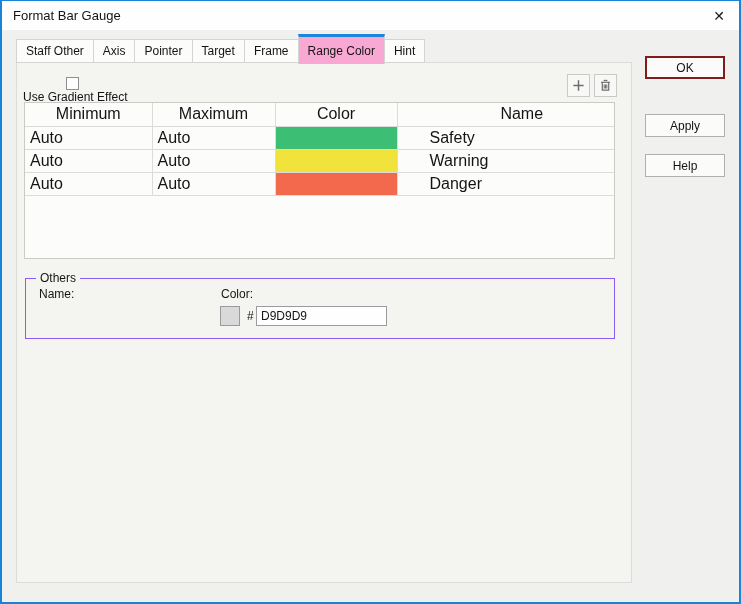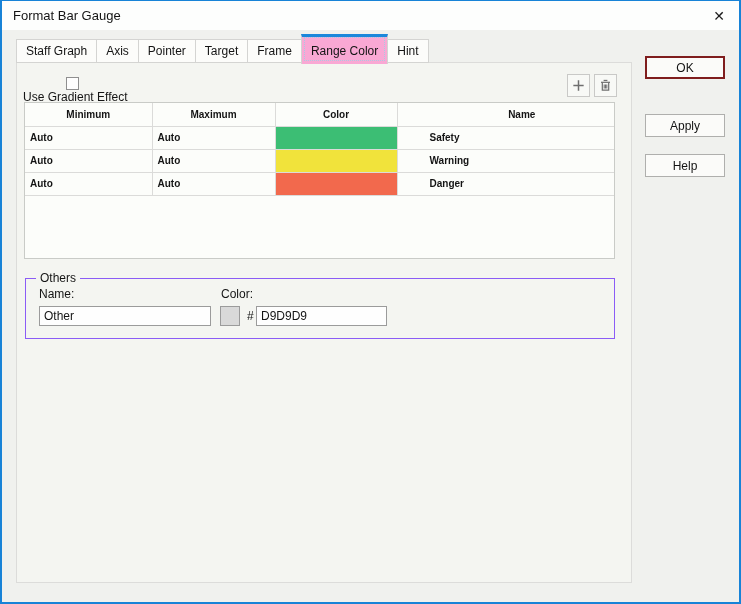--- a/index.html
+++ b/index.html
@@ -63,22 +63,22 @@
   .icon-btn.add { left:550px; }
   .icon-btn.del { left:577px; }
 
   
   .tablebox {
     position:absolute; left:7px; top:39px; width:591px; height:157px;
     background:#FCFDFA; border:1px solid #C9CBC7;
   }
   table.range { border-collapse:collapse; table-layout:fixed; width:589px; }
   table.range th, table.range td {
-    border:1px solid #DBDBD9; border-top:none; font-weight:bold;
-    font-size:10px; height:23px; overflow:hidden; white-space:nowrap;margin-top:42px;
+    border:1px solid #DBDBD9; border-top:none; font-weight:normal;
+    font-size:16px; height:23px; overflow:hidden; white-space:nowrap;margin-top:42px;
   }
   table.range th { text-align:center; }
   table.range td { text-align:left; padding-left:5px; }
   table.range th:first-child, table.range td:first-child { border-left:none; }
   table.range th:last-child,  table.range td:last-child  { border-right:none;padding-left:32px; }
   td.color-cell { padding:0 !important; }
 
   
   .groupbox {
     position:absolute; left:8px; top:215px; width:590px; height:61px;
@@ -113,21 +113,21 @@
 <body>
 
 <div class="window">
 
   <div class="titlebar">
     <span>Format Bar Gauge</span>
   </div>
   <div class="close-btn">✕</div>
 
   <div class="tabs">
-    <div class="tab">Staff Graph</div>
+    <div class="tab">Staff Other</div>
     <div class="tab">Axis</div>
     <div class="tab">Pointer</div>
     <div class="tab">Target</div>
     <div class="tab">Frame</div>
     <div class="tab active">Range Color</div>
     <div class="tab">Hint</div>
   </div>
 
   <div class="panel">
 
@@ -184,21 +184,20 @@
           <td>Danger</td>
         </tr>
       </tbody>
         </table>
     </div>
 
     <div class="groupbox">
       <span class="legend">Others</span>
 
       <span class="field-label" style="left:13px; top:8px;">Name:</span>
-      <input class="text-input" style="left: 13px; top: 27px; width: 172px;" value="Other">
 
       <span class="field-label" style="left:195px; top:8px;">Color:</span>
       <div class="swatch" style="background-color: rgb(217, 217, 217);"></div>
       <span class="hash">#</span>
       <input class="text-input" style="left: 230px; top: 27px; width: 131px;" value="D9D9D9">
     </div>
   </div>
 
   <div class="action-btn default btn-ok">OK</div>
   <div class="action-btn btn-apply">Apply</div>

